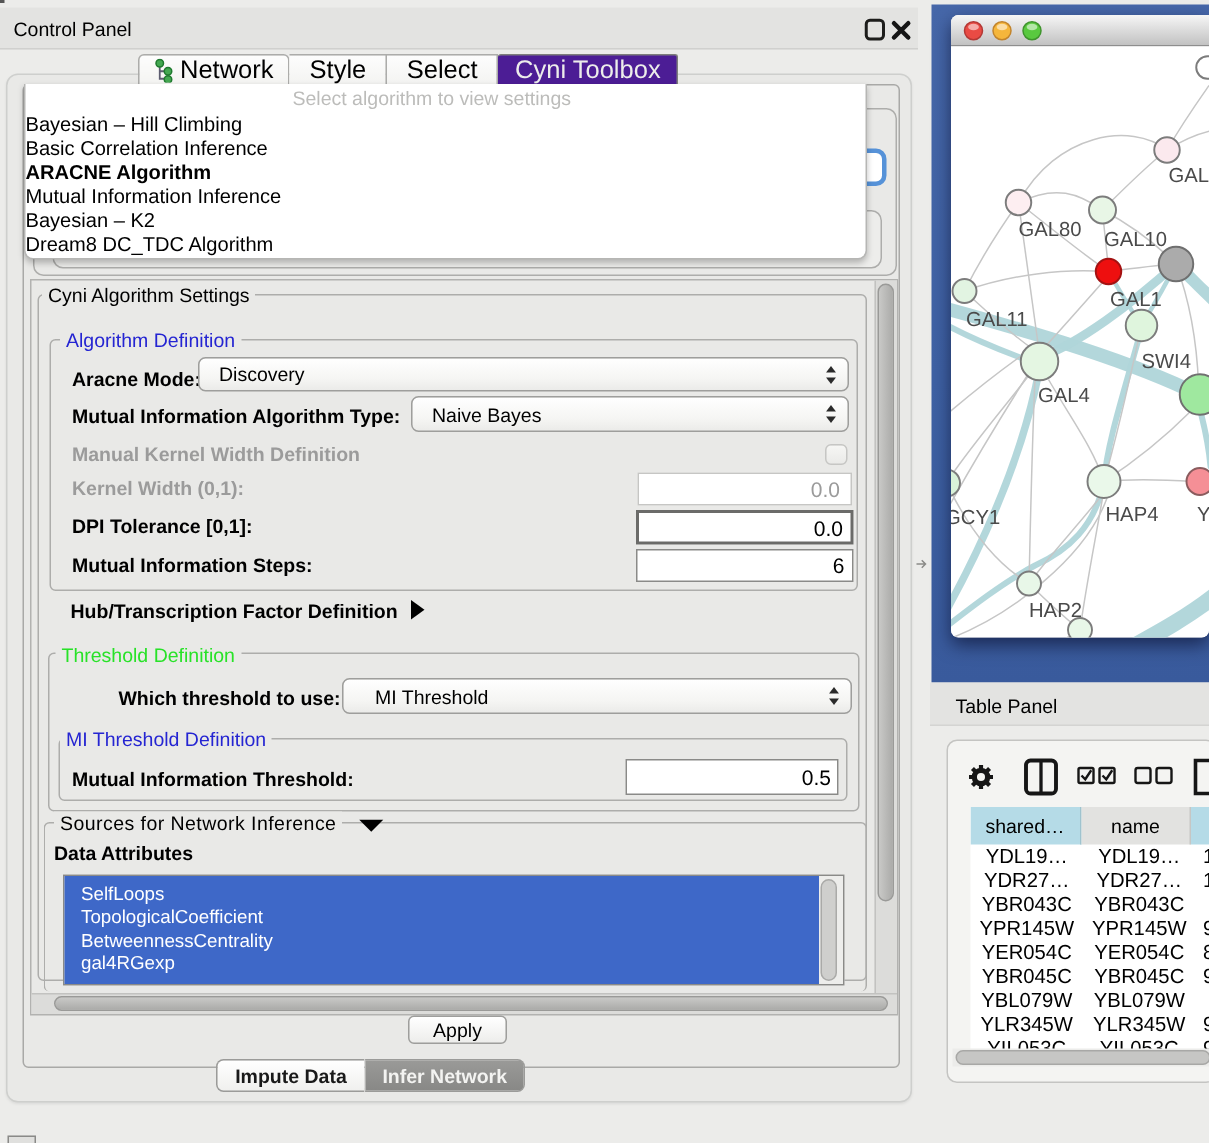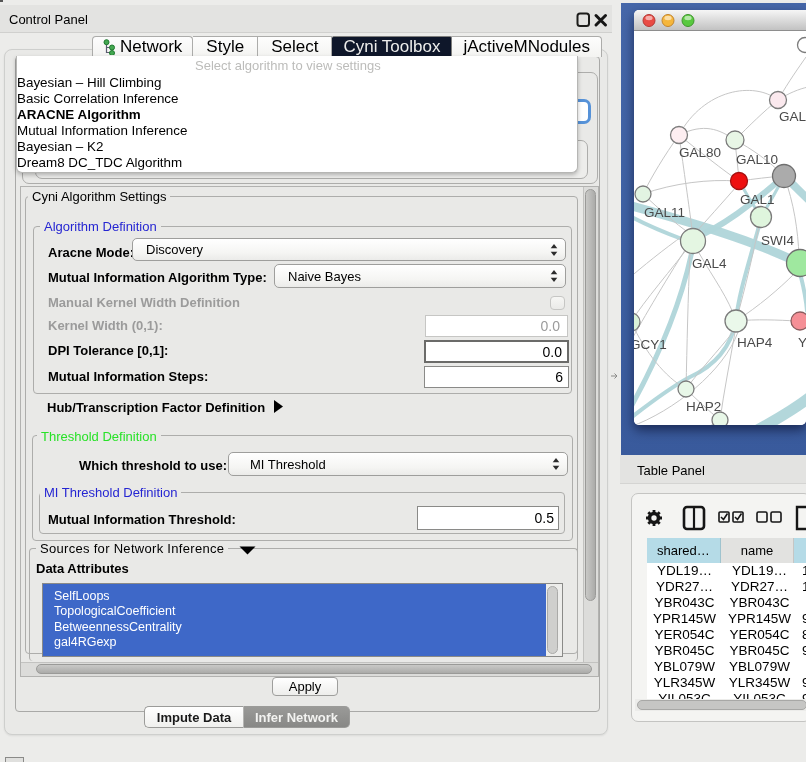--- a/index.html
+++ b/index.html
@@ -42,22 +42,21 @@
   <div style="display:flex; align-items:center; padding:0 10px; background:linear-gradient(#fdfdfd,#f3f3f1); border:1px solid #acacaa; border-bottom:none; border-radius:4px 4px 0 0;">
     <svg width="13" height="16" viewBox="0 0 13 16" style="margin-right:4px;">
       <path d="M3.5 4 L3.5 13.5 L7 13.5 M3.5 8.5 L7 8.5" stroke="#5c5c70" stroke-width="1.2" fill="none"></path>
       <circle cx="3.5" cy="3.2" r="2.5" fill="#44a851" stroke="#1f7a2f" stroke-width="1"></circle>
       <circle cx="9" cy="8.5" r="2.5" fill="#44a851" stroke="#1f7a2f" stroke-width="1"></circle>
       <circle cx="9" cy="14" r="2.5" fill="#44a851" stroke="#1f7a2f" stroke-width="1"></circle>
     </svg>
     Network</div>
   <div style="display:flex; align-items:center; padding:0 13px; background:linear-gradient(#fdfdfd,#f3f3f1); border:1px solid #acacaa; border-left:none; border-bottom:none;">Style</div>
   <div style="display:flex; align-items:center; padding:0 13px; background:linear-gradient(#fdfdfd,#f3f3f1); border:1px solid #acacaa; border-left:none; border-bottom:none;">Select</div>
-  <div style="display:flex; align-items:center; padding:0 11px; background:#0f172a; color:#ededeb; border:1px solid #7e7e7c; border-left:none; border-bottom:none; border-radius:2px 2px 0 0;">Cyni Toolbox</div>
-  <div style="display:flex; align-items:center; padding:0 11px; background:linear-gradient(#fdfdfd,#f3f3f1); border:1px solid #acacaa; border-left:none; border-bottom:none; border-radius:0 4px 0 0;">jActiveMNodules</div>
+  <div style="display:flex; align-items:center; padding:0 11px; background:#4c1d95; color:#ededeb; border:1px solid #7e7e7c; border-left:none; border-bottom:none; border-radius:2px 2px 0 0;">Cyni Toolbox</div>
 </div>
 
 <div class="groupbox" style="left:22px; top:72px; width:576px; height:112px; border-radius:7px;"></div>
 <div class="abs" style="left:420px; top:99px; width:171px; height:25px; background:#fff; border:3px solid #5692d8; border-radius:7px;"></div>
 <div class="groupbox" style="left:35px; top:140px; width:553px; height:39px; border-radius:7px; background:#ededeb;"></div>
 
 <div class="abs" style="left:16px; top:56px; width:562px; height:117px; background:#fff; border:1px solid #b6b6b4; border-top:none; border-radius:0 0 6px 6px; box-shadow:0 2px 4px rgba(0,0,0,0.25); z-index:5;"></div>
 <div class="abs" style="left:195px; top:58px; font-size:13px; color:#bcbcba; z-index:6;">Select algorithm to view settings</div>
 <div class="abs" style="left:17px; top:75px; font-size:13.4px; color:#000; line-height:16px; z-index:6;">Bayesian – Hill Climbing<br>Basic Correlation Inference<br><b>ARACNE Algorithm</b><br>Mutual Information Inference<br>Bayesian – K2<br>Dream8 DC_TDC Algorithm</div>
 

